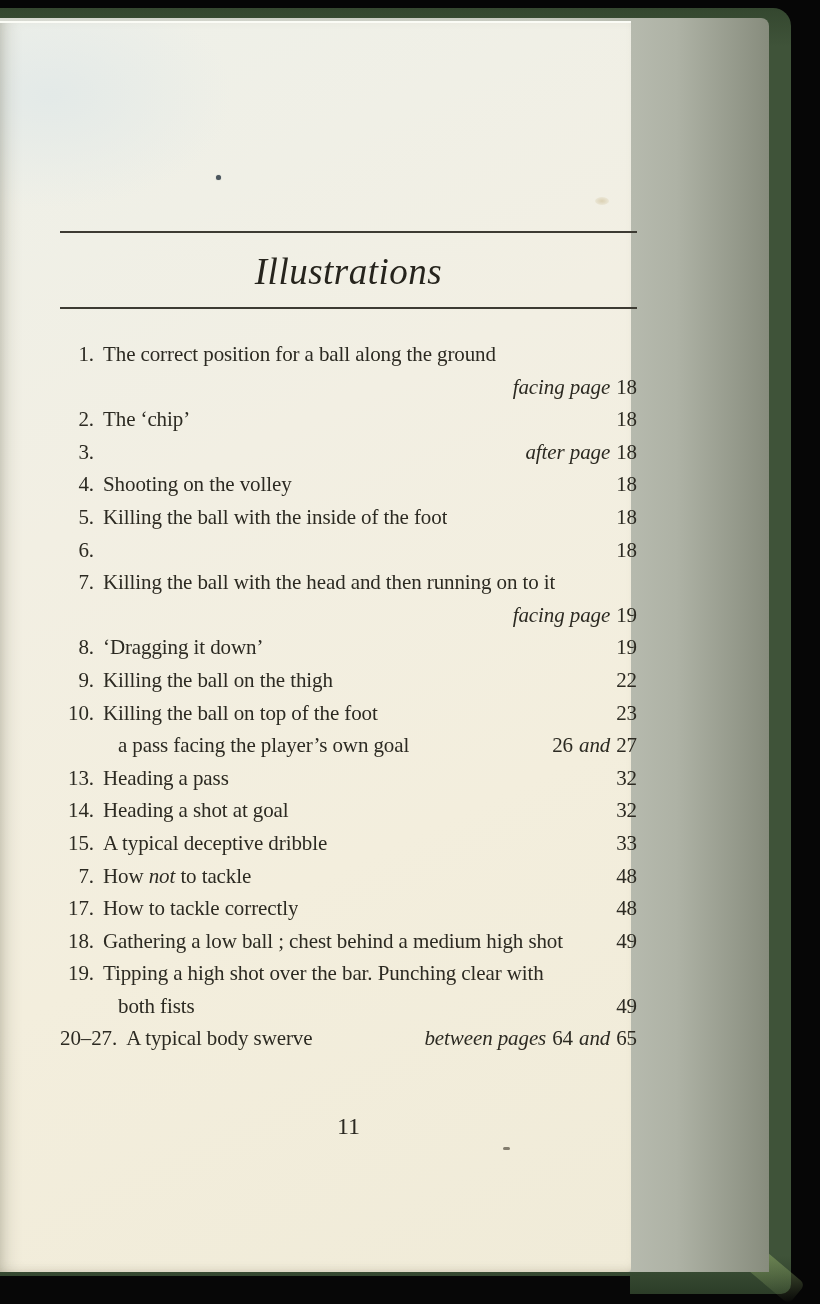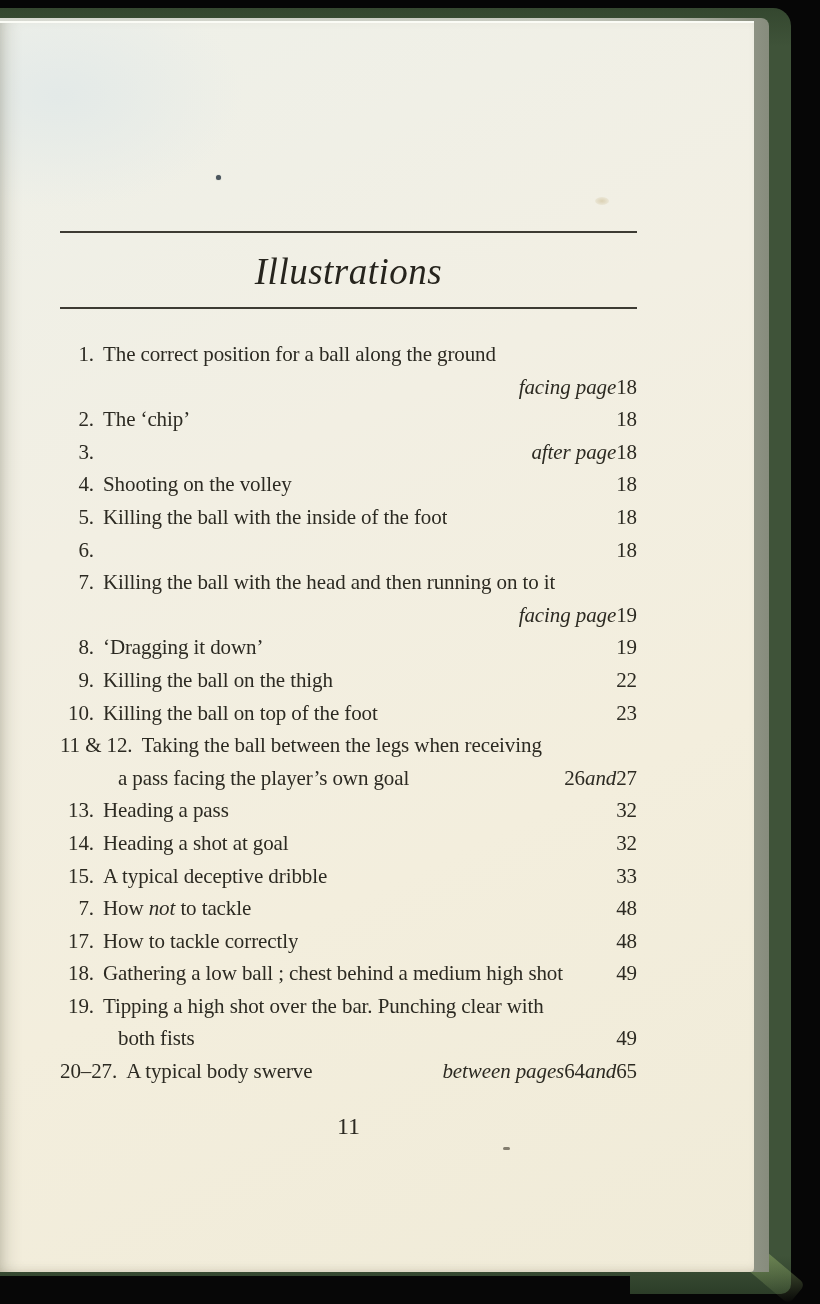--- a/index.html
+++ b/index.html
@@ -24,21 +24,21 @@
     background:#070707;
   }
   
   .page-edge{
     position:absolute;left:0;top:18px;width:769px;height:1254px;
     background:linear-gradient(90deg,#d8dad2 0%,#c6c9bf 70%,#aeb2a5 88%,#878c7d 100%);
     border-top-right-radius:8px;
   }
   
   .page{
-    position:absolute;left:0;top:21px;width:754px;height:1251px;
+    position:absolute;left:0;top:21px;width:631px;height:1251px;
     background:
       radial-gradient(260px 160px at 8% 6%, rgba(226,233,232,.9), rgba(226,233,232,0) 70%),
       linear-gradient(155deg,#eef0e9 0%,#f2efe3 35%,var(--page-cream,#f3eedd) 65%,#f0ebd8 100%);
     box-shadow: inset 0 2px 0 #fbfcf6, inset 14px 0 20px -14px rgba(96,94,70,.45), inset 0 -6px 12px -8px rgba(120,115,90,.35);
     border-bottom-right-radius:4px;
   }
   .speck{
     position:absolute;left:216px;top:154px;width:5px;height:5px;border-radius:50%;
     background:#4b565d;box-shadow:0 0 1px #7d8488;
   }
@@ -73,21 +73,21 @@
   .row{
     display:flex;align-items:baseline;height:32.6px;line-height:32.6px;
     white-space:nowrap;
   }
   .num{
     min-width:34px;flex:none;text-align:right;margin-right:9px;white-space:nowrap;
   }
   .text{flex:0 1 auto;overflow:hidden;}
   .ind{margin-left:58px;}
   .pages{
-    margin-left:auto;display:inline-flex;align-items:flex-start;padding-left:10px;
+    margin-left:auto;display:inline-flex;align-items:flex-start;gap:6px;padding-left:10px;
   }
   .pages span:empty{display:none;}
   .i{font-style:italic;}
   .folio{
     position:absolute;left:0;top:1089px;width:577px;height:32px;
     text-align:center;font-size:24px;line-height:32px;
   }
 </style>
 </head>
 <body>
@@ -189,24 +189,20 @@
       </div>
 
       <div class="row">
         <span class="num">10.</span>
         <span class="text">Killing the ball on top of the foot</span>
         <span class="pages">
           <span>23</span>
         </span>
       </div>
 
-      <div class="row">
-        <span class="num">11 &amp; 12.</span>
-        <span class="text">Taking the ball between the legs when receiving</span>
-      </div>
 
       <div class="row">
         <span class="text ind">a pass facing the player’s own goal</span>
         <span class="pages">
           <span>26</span>
           <span class="i">and</span>
           <span>27</span>
         </span>
       </div>
 

